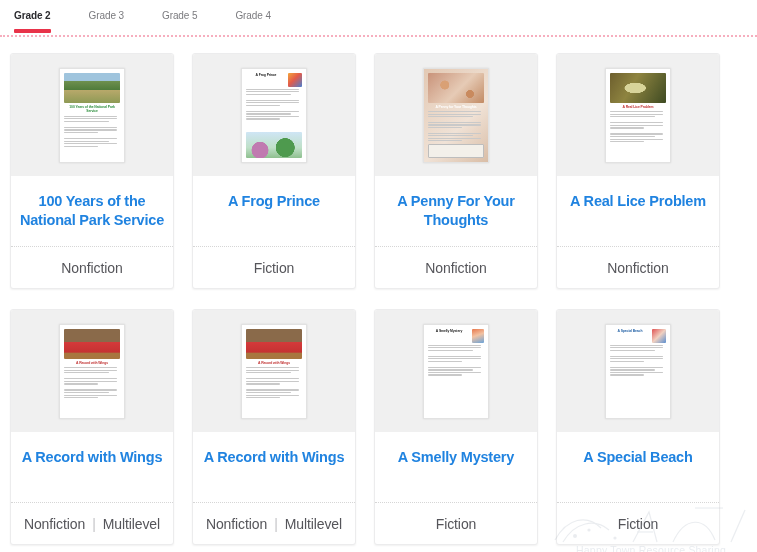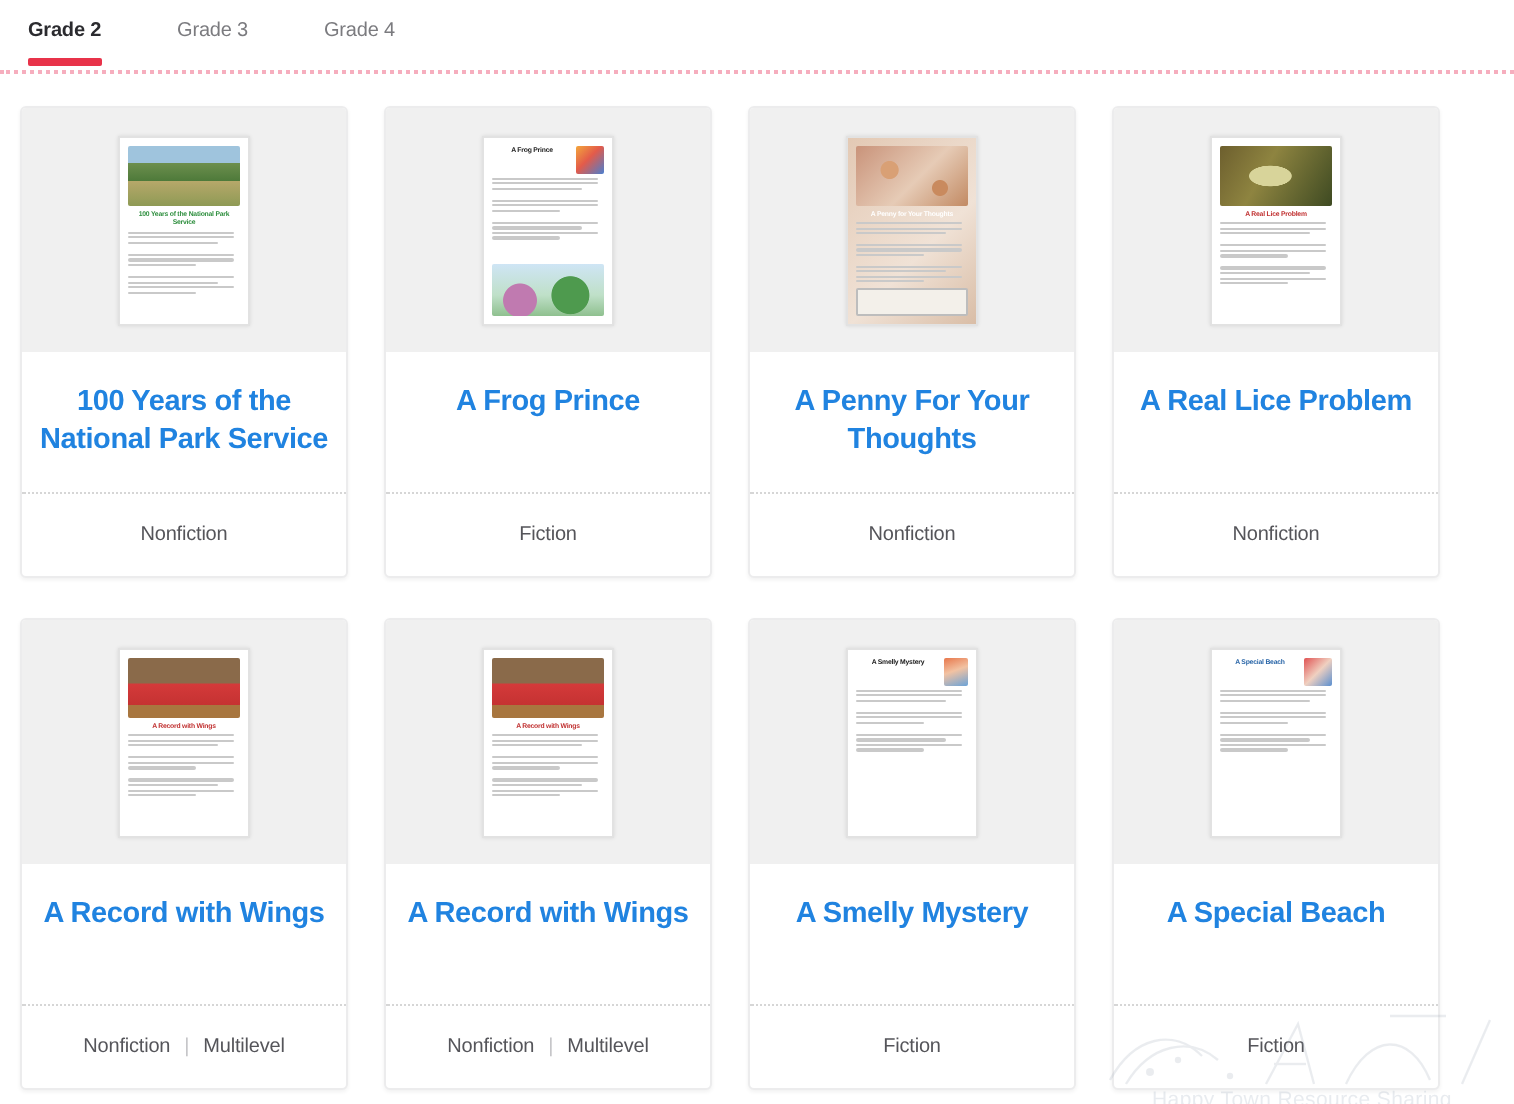--- a/index.html
+++ b/index.html
@@ -216,21 +216,21 @@
   }
 
   .card-meta {
     border-top: 1px dotted #d6d6d6;
     height: 41px;
     flex: none;
     display: flex;
     align-items: center;
     justify-content: center;
     gap: 7px;
-    font-size: 10px;
+    font-size: 14px;
     color: #55555a;
     letter-spacing: -0.1px;
   }
   .card-meta .sep {
     color: #c5c5c8;
   }
 
   
   .watermark {
     position: absolute;
@@ -254,20 +254,21 @@
     color: #8fa0b4;
   }
 </style>
 </head>
 <body>
 
 <div class="tabbar">
   <div class="tabbar-rule"></div>
   <div class="tab active">Grade 2</div>
   <div class="tab">Grade 3</div>
+  <div class="tab">Grade 5</div>
   <div class="tab">Grade 4</div>
 </div>
 
 <div class="grid" id="grid">
     <div class="card">
       <div class="thumb-area">
         <div class="thumb">
           <div class="th-photo nature"></div>
           <div class="th-head">
             <div class="th-title green">100 Years of the National Park Service</div>

